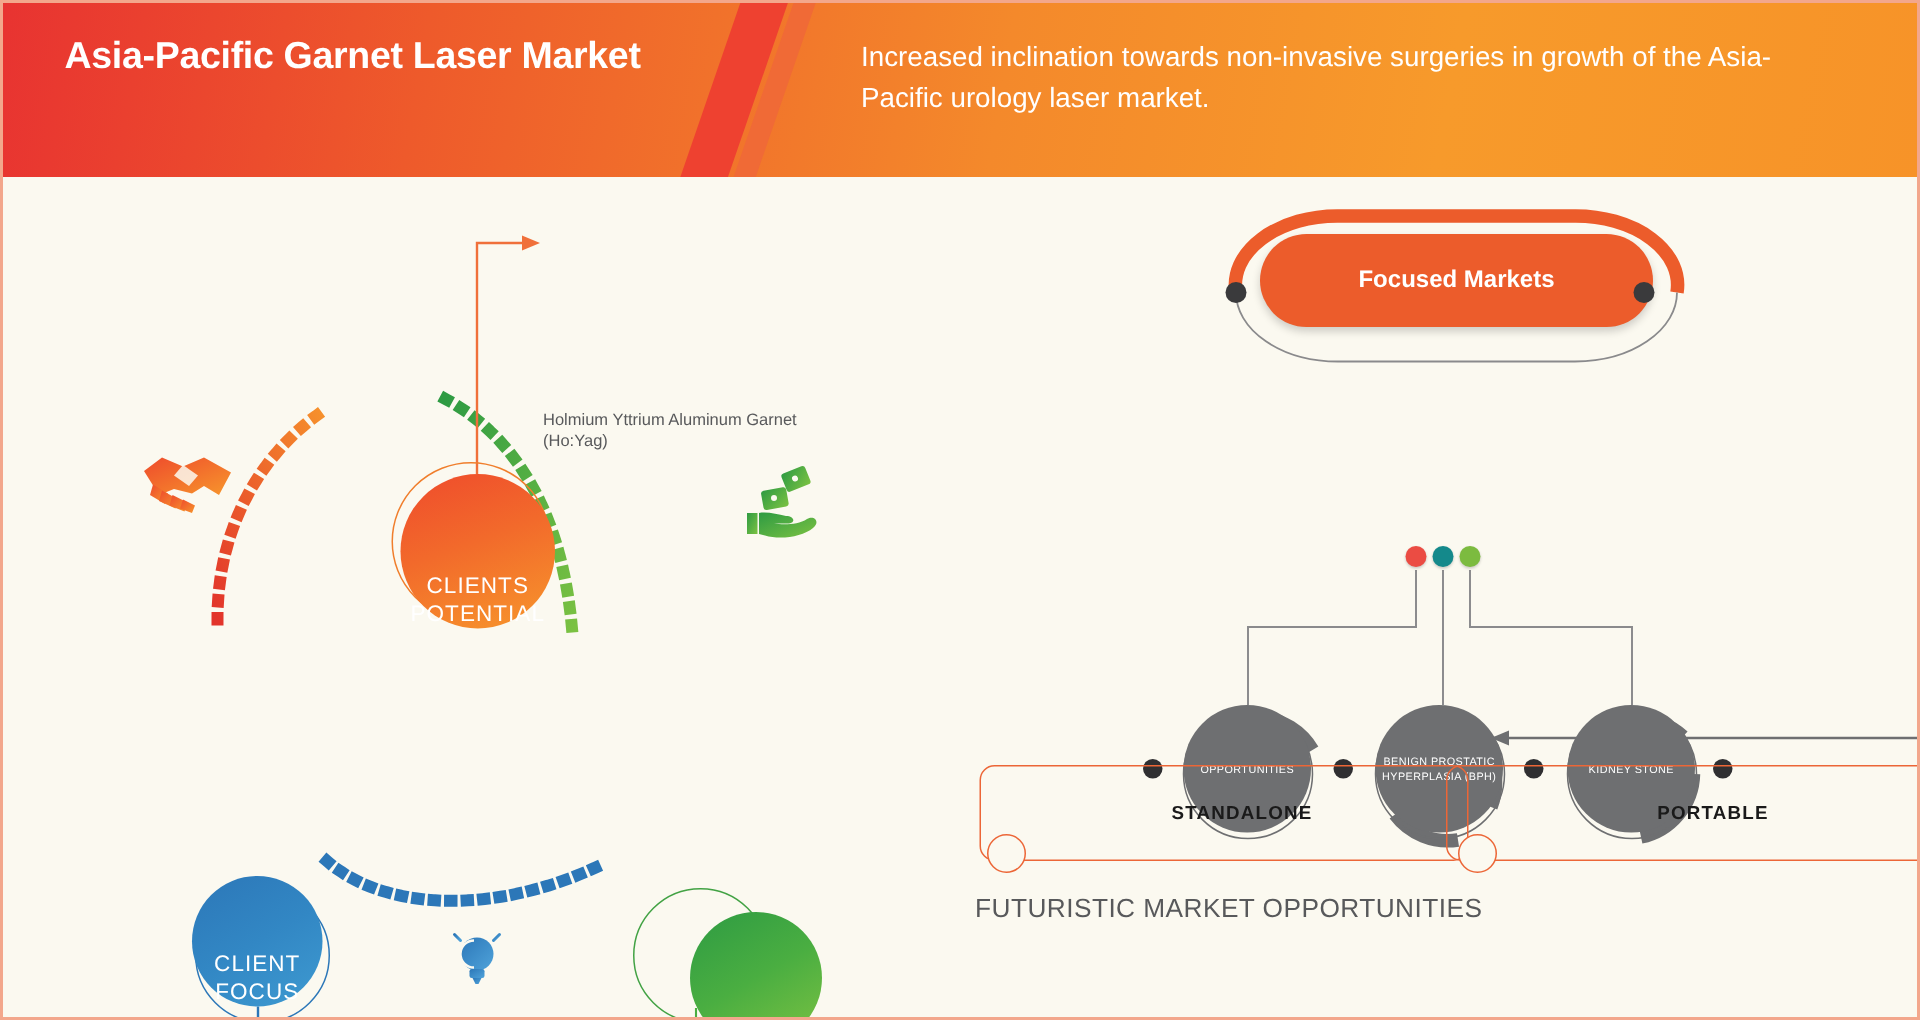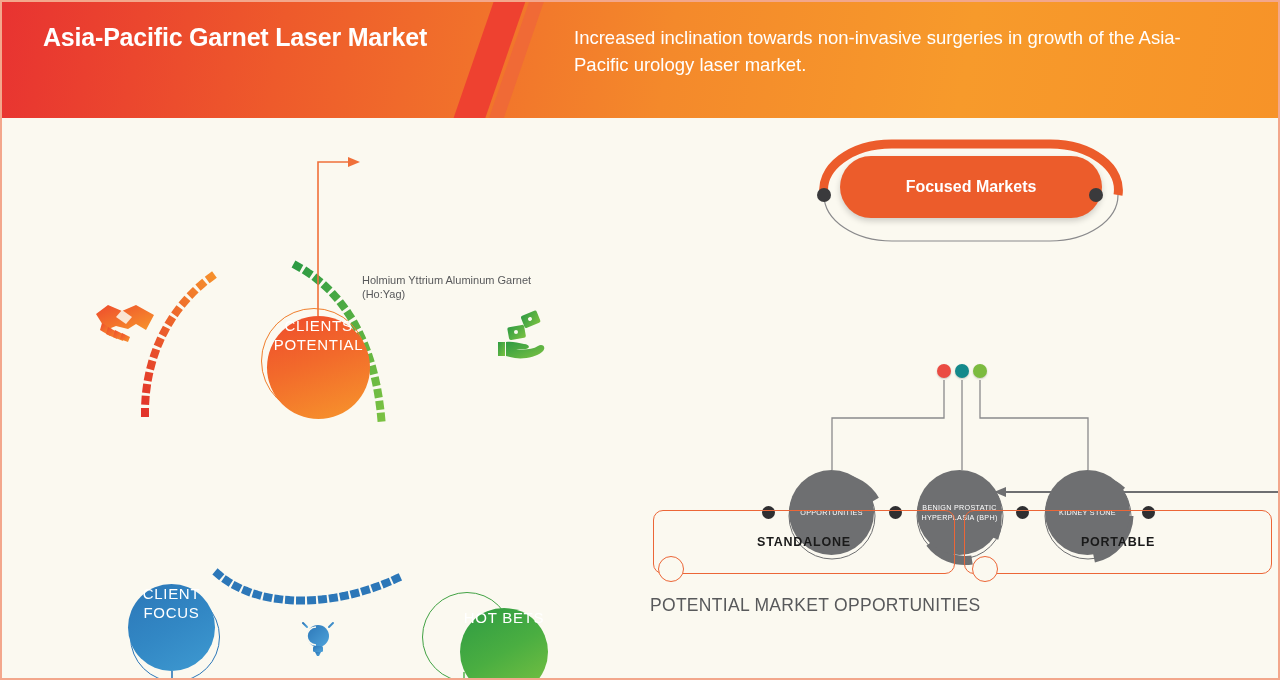--- a/index.html
+++ b/index.html
@@ -21,21 +21,21 @@
   .hdr-slash2{position:absolute;top:-30px;left:505px;width:14px;height:190px;
     background:#F06A36;transform:rotate(19deg);transform-origin:center;}
   .hdr-title{position:absolute;left:41px;top:20px;width:420px;
     color:#fff;font-size:25px;font-weight:bold;line-height:30px;letter-spacing:-0.2px;}
   .hdr-sub{position:absolute;left:572px;top:22px;width:640px;
     color:#fff;font-size:18.5px;line-height:27px;font-weight:400;}
 
   
   .lp{position:absolute;left:0;top:116px;width:640px;height:564px;}
 
-  .circle{position:absolute;border-radius:50%;display:flex;align-items:flex-start;
+  .circle{position:absolute;border-radius:50%;display:flex;align-items:flex-end;
     justify-content:center;text-align:center;color:#fff;
     font-size:15px;line-height:19px;letter-spacing:.7px;}
   .ring{position:absolute;border-radius:50%;border:1.6px solid;}
 
   #c-clients{left:265px;top:198px;width:103px;height:103px;
     background:linear-gradient(160deg,#EF4B2C 0%,#F26A2B 45%,#F7962C 100%);}
   #ring-clients{left:259px;top:190px;width:104px;height:104px;border-color:#F07E2C;}
 
   #c-focus{left:126px;top:466px;width:87px;height:87px;
     background:linear-gradient(150deg,#2C77B8 0%,#3287C4 50%,#3E9AD1 100%);}
@@ -81,21 +81,21 @@
   #mdot-1{left:247px;top:388px;}
   #mdot-2{left:374px;top:388px;}
   #mdot-3{left:500px;top:388px;}
 
   .fmo-title{position:absolute;left:8px;top:477px;color:#58595B;
     font-size:17.5px;letter-spacing:.3px;}
 
   .opt-box{position:absolute;height:62px;border:1.6px solid #EC6637;
     border-radius:10px;background:transparent;
     display:flex;align-items:center;justify-content:center;
-    color:#1A1A1A;font-size:12.5px;font-weight:bold;letter-spacing:.8px;}
+    color:#1A1A1A;font-size:12.5px;font-weight:bold;letter-spacing:.8px;padding-left:24px;}
   #opt-0{left:11px;top:392px;width:300px;}
   #opt-1{left:322px;top:392px;width:306px;}
   .opt-knob{position:absolute;width:24px;height:24px;border-radius:50%;
     border:1.6px solid #EC6637;background:#FBF9F0;}
   #knob-0{left:16px;top:438px;}
   #knob-1{left:330px;top:438px;}
 
   svg.ov{position:absolute;left:0;top:0;pointer-events:none;}
 </style>
 </head>
@@ -267,21 +267,21 @@
     </div>
     <div class="mkt" id="mkt-2">
       <span>KIDNEY STONE</span>
     </div>
 
     <div class="mkt-dot" id="mdot-0"></div>
     <div class="mkt-dot" id="mdot-1"></div>
     <div class="mkt-dot" id="mdot-2"></div>
     <div class="mkt-dot" id="mdot-3"></div>
 
-    <div class="fmo-title">POTENTIAL MARKET OPPORTUNITIES</div>
+    <div class="fmo-title">FUTURISTIC MARKET OPPORTUNITIES</div>
 
     <div class="opt-box" id="opt-0">
       <span>STANDALONE</span>
     </div>
     <div class="opt-knob" id="knob-0"></div>
 
     <div class="opt-box" id="opt-1">
       <span>PORTABLE</span>
     </div>
     <div class="opt-knob" id="knob-1"></div>

